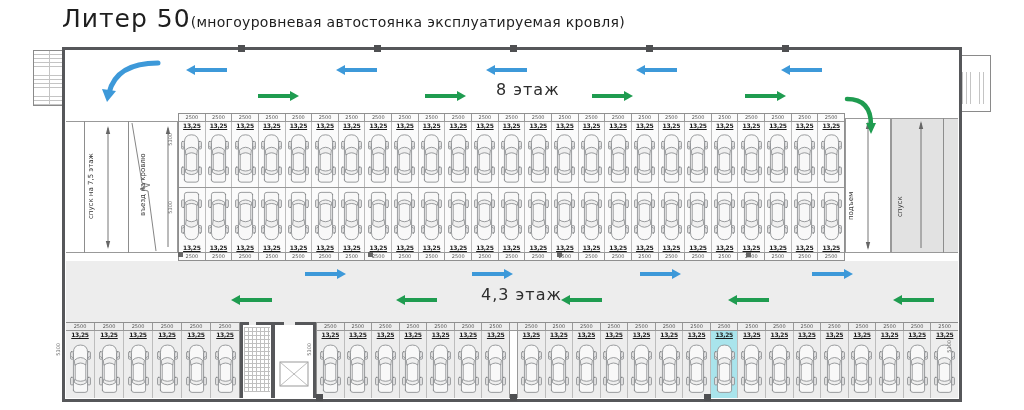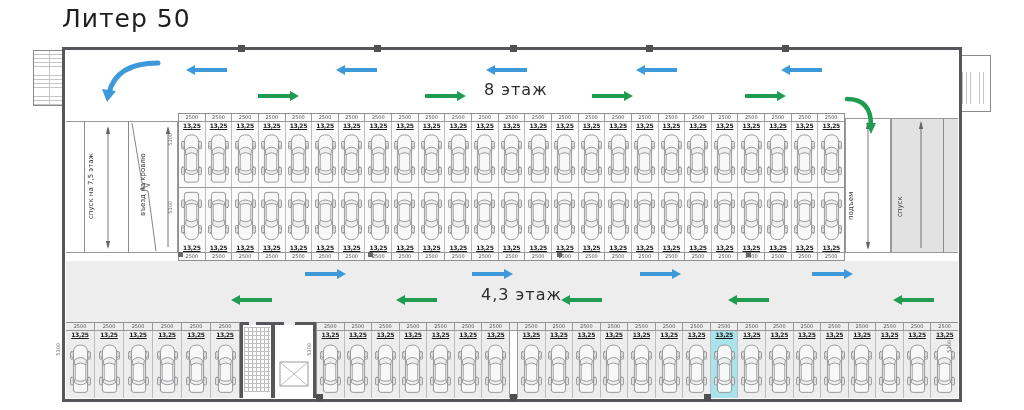--- a/index.html
+++ b/index.html
@@ -62,33 +62,34 @@
   .col.small{width:5px;height:5px;background:#666;}
   .room{position:absolute;background:#fff;z-index:3;}
 </style>
 </head>
 <body>
 
 <div id="plan">
 
   <div class="title">
     <span class="title-main">Литер 50</span>
+    <span class="title-sub">(многоуровневая автостоянка эксплуатируемая кровля)</span>
   </div>
 
   <div class="annex hatch-h" style="left:33px;top:50px;width:33px;height:56px;"></div>
   <div class="annex" style="left:957px;top:55px;width:34px;height:57px;">
     <div class="hatch-v" style="position:absolute;left:4px;top:16px;width:25px;height:32px;"></div>
   </div>
 
   <div class="building"></div>
 
   <div class="aisle-lower"></div>
   <div class="bottom-bg"></div>
 
-  <div class="floor-label" style="left:484px;top:80px;">8 этаж</div>
+  <div class="floor-label" style="left:496px;top:80px;">8 этаж</div>
   <div class="floor-label" style="left:481px;top:285px;">4,3 этаж</div>
 
   <svg class="curve" style="left: 100px; top: 57px; --c: #3d99d9;" width="62" height="46" viewBox="0 0 62 46">
     <path d="M58,6 Q16,6 9,36" stroke-width="5"></path>
     <polygon points="2,32 16,34 7,45"></polygon>
   </svg>
   <svg class="curve" style="left: 844px; top: 94px; --c: #1f9c50;" width="34" height="42" viewBox="0 0 34 42">
     <path d="M3,5 Q27,5 27,31" stroke-width="4.5"></path>
     <polygon points="22,29 32,29 27,40"></polygon>
   </svg>

